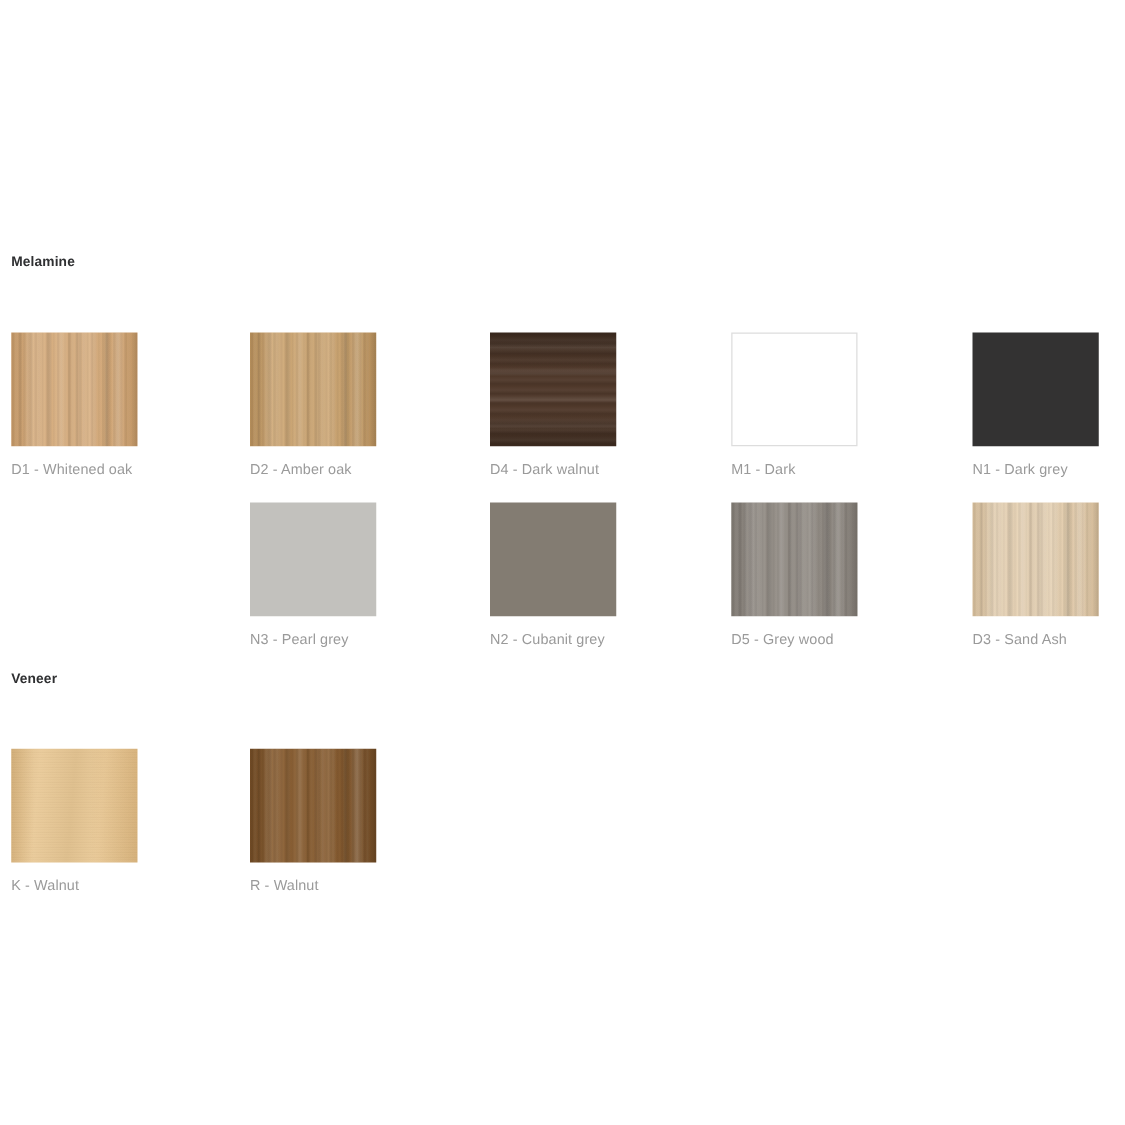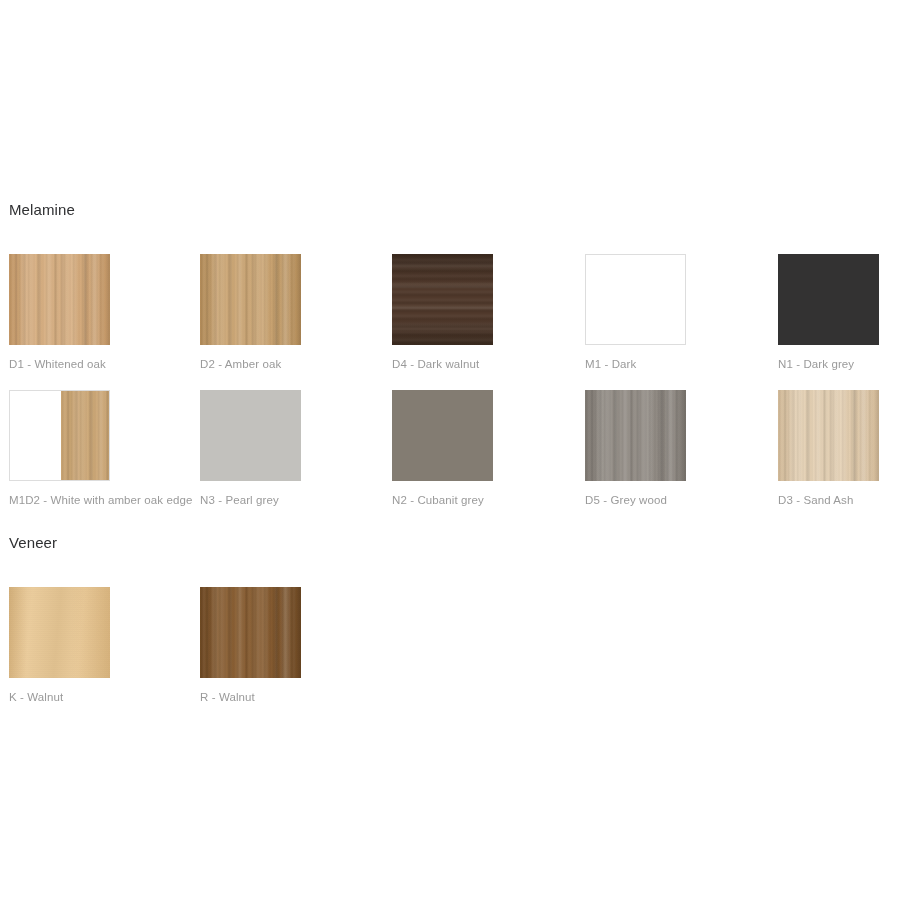--- a/index.html
+++ b/index.html
@@ -25,42 +25,42 @@
     height: 900px;
   }
 
   
   .section { position: absolute; left: 0; width: 900px; }
   #section-melamine { top: 199px; }
   #section-veneer   { top: 532px; }
 
   .section-title {
     margin: 0 0 0 9px;
-    font-size: 15px;
-    font-weight: 400;
+    font-size: 11px;
+    font-weight: 700;
     line-height: 22px;
     letter-spacing: .1px;
     color: #2f3032;
   }
 
   .swatch-grid {
     position: relative;
     margin-top: 0;
     width: 900px;
   }
 
   .swatch-row {
     position: relative;
     height: 136px;
   }
 
   
   .swatch-cell {
     position: absolute;
-    top: 4px;
+    top: 16px;
     width: 185px;
   }
   .swatch-cell.c0 { left: 9px; }
   .swatch-cell.c1 { left: 200px; }
   .swatch-cell.c2 { left: 392px; }
   .swatch-cell.c3 { left: 585px; }
   .swatch-cell.c4 { left: 778px; }
 
   .swatch {
     position: relative;
@@ -195,30 +195,20 @@
           <div class="swatch bordered" id="sw-0-0-3" style="background: rgb(255, 255, 255);"></div>
           <div class="swatch-label">M1 - Dark</div>
         </div>
         <div class="swatch-cell c4">
           <div class="swatch" id="sw-0-0-4" style="background: rgb(51, 50, 50);"></div>
           <div class="swatch-label">N1 - Dark grey</div>
         </div>
       </div>
 
       <div class="swatch-row">
-        <div class="swatch-cell c0">
-          <div class="swatch bordered" id="sw-0-1-0">
-              <div class="split-left" style="background: rgb(255, 255, 255);"></div>
-              <div class="split-right" style="background: rgb(207, 169, 119);">
-                <div class="tex grain-v"></div>
-                <div class="tex grain-v2"></div>
-              </div>
-            </div>
-          <div class="swatch-label">M1D2 - White with amber oak edge</div>
-        </div>
         <div class="swatch-cell c1">
           <div class="swatch" id="sw-0-1-1" style="background: rgb(194, 193, 189);"></div>
           <div class="swatch-label">N3 - Pearl grey</div>
         </div>
         <div class="swatch-cell c2">
           <div class="swatch" id="sw-0-1-2" style="background: rgb(131, 124, 114);"></div>
           <div class="swatch-label">N2 - Cubanit grey</div>
         </div>
         <div class="swatch-cell c3">
           <div class="swatch" id="sw-0-1-3" style="background: linear-gradient(90deg, rgb(131, 125, 118) 0%, rgb(149, 143, 136) 18%, rgb(149, 143, 136) 62%, rgb(131, 125, 118) 100%);">

